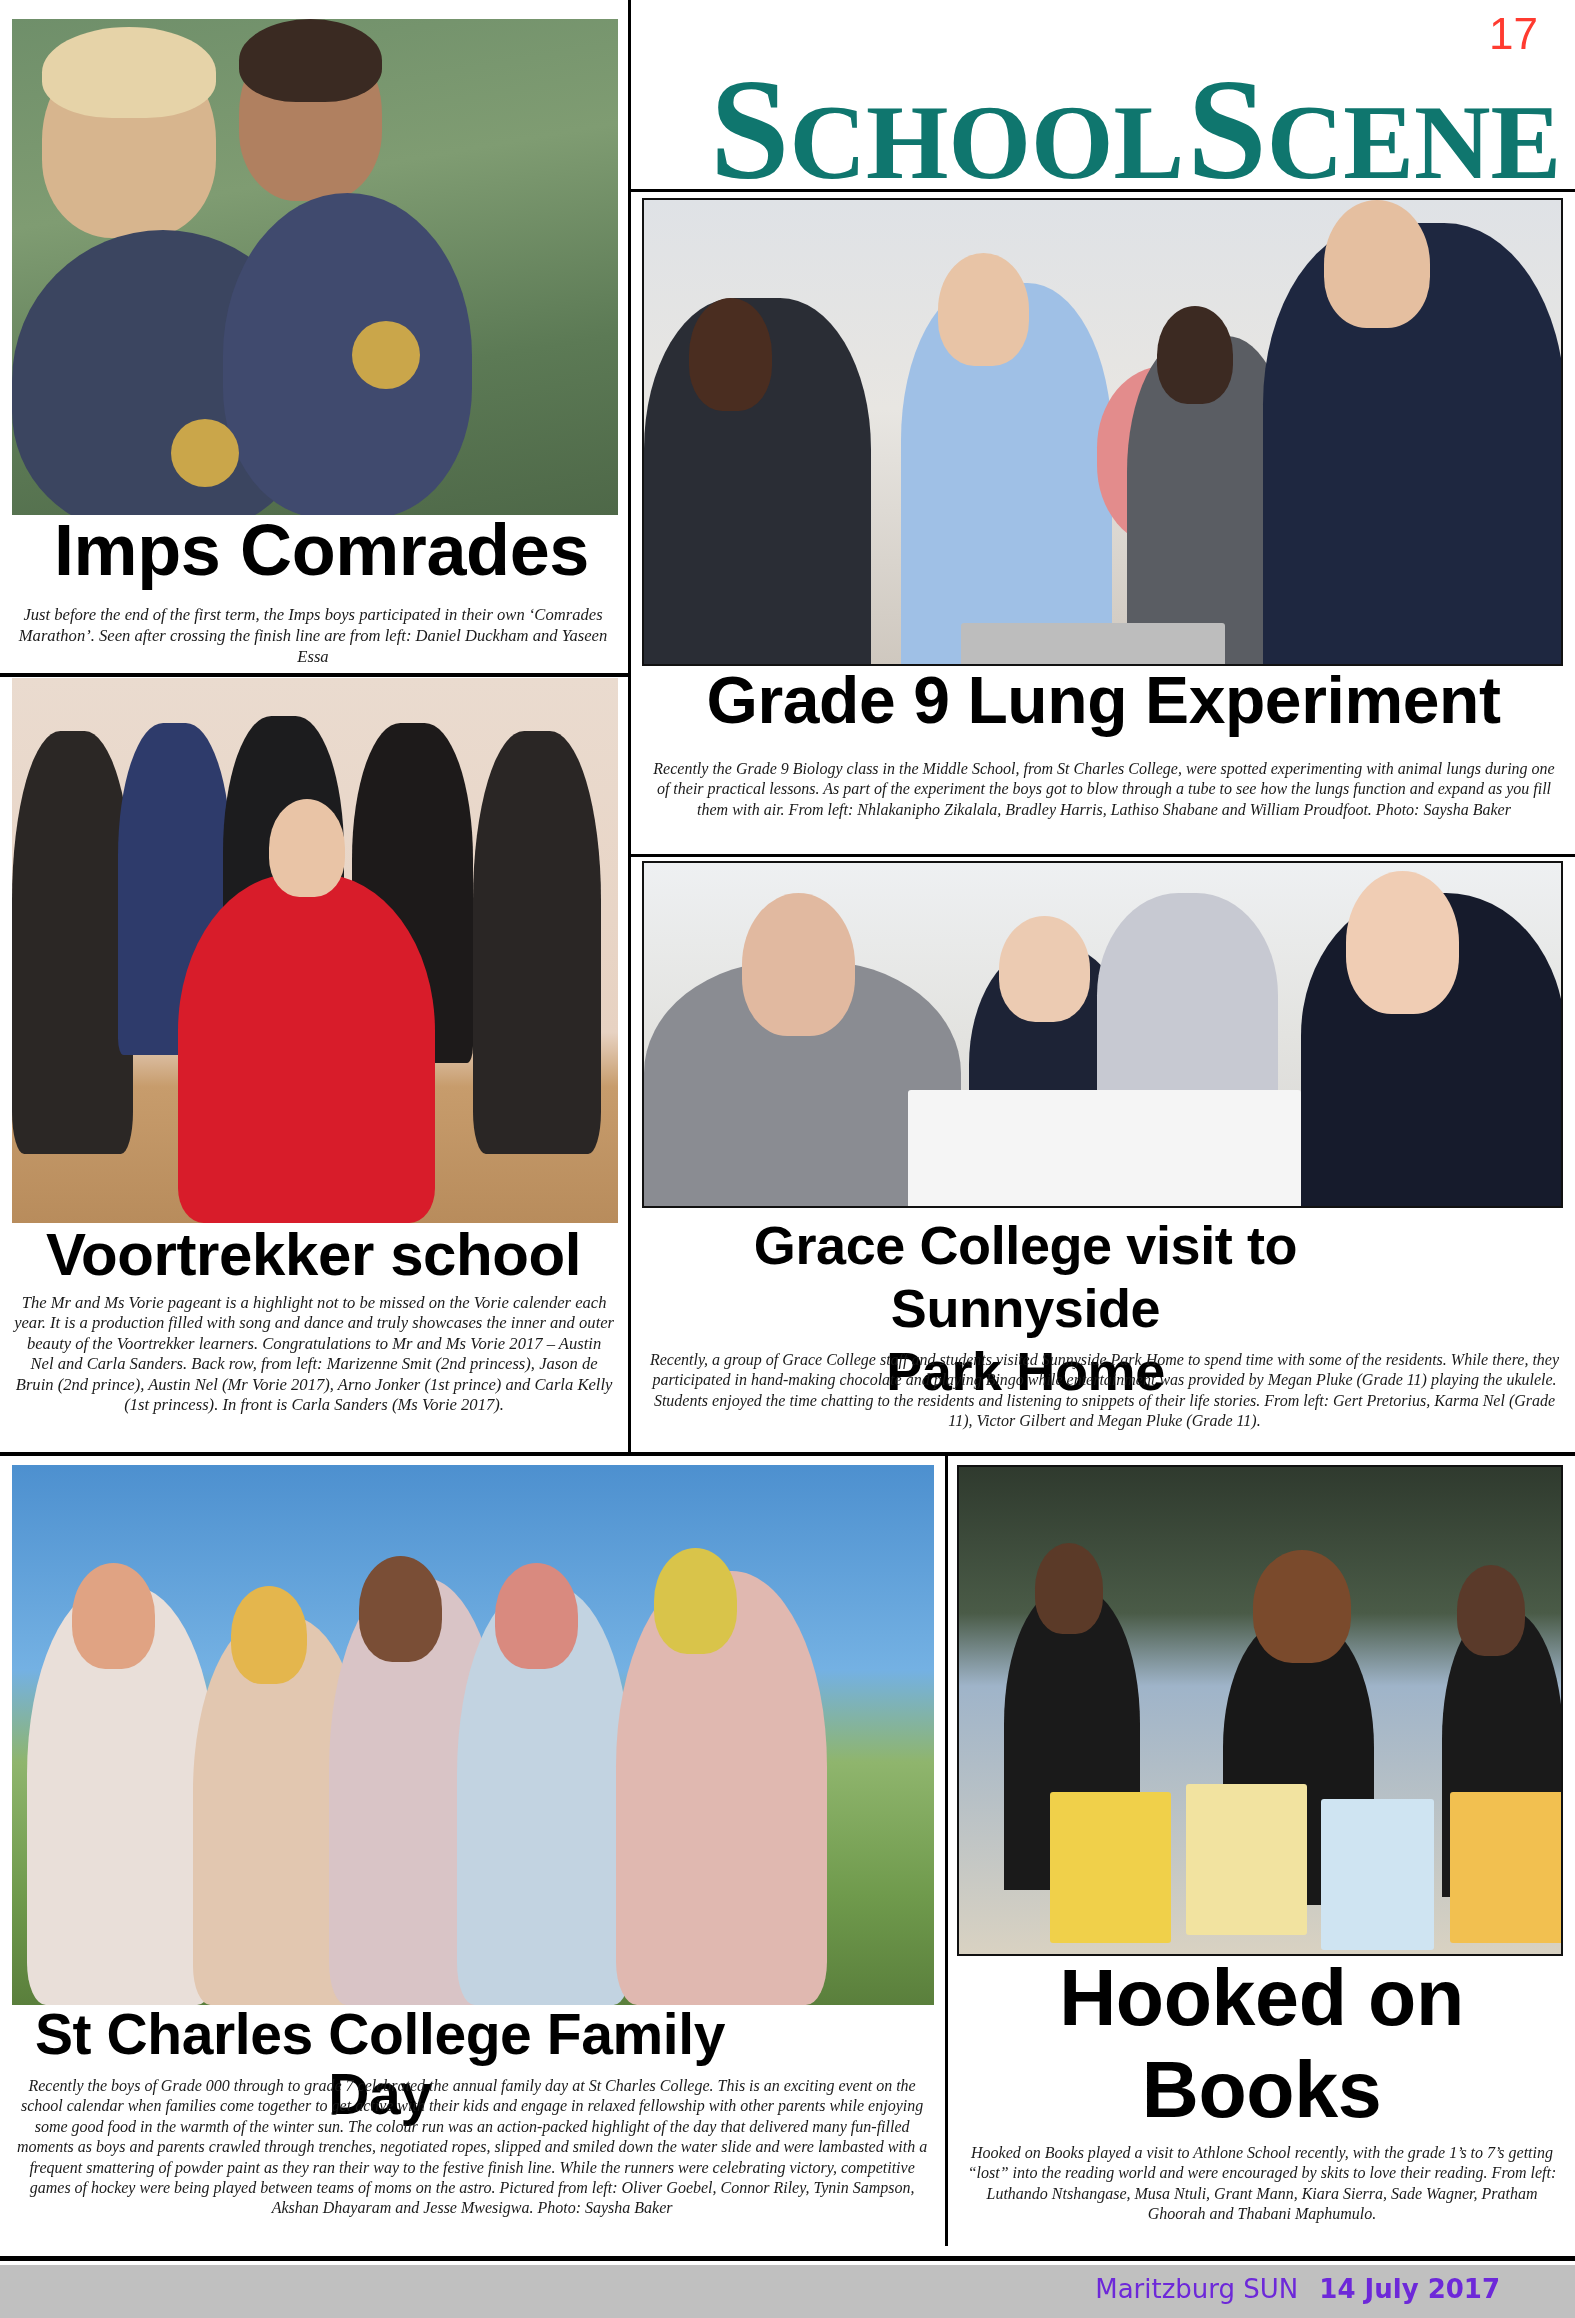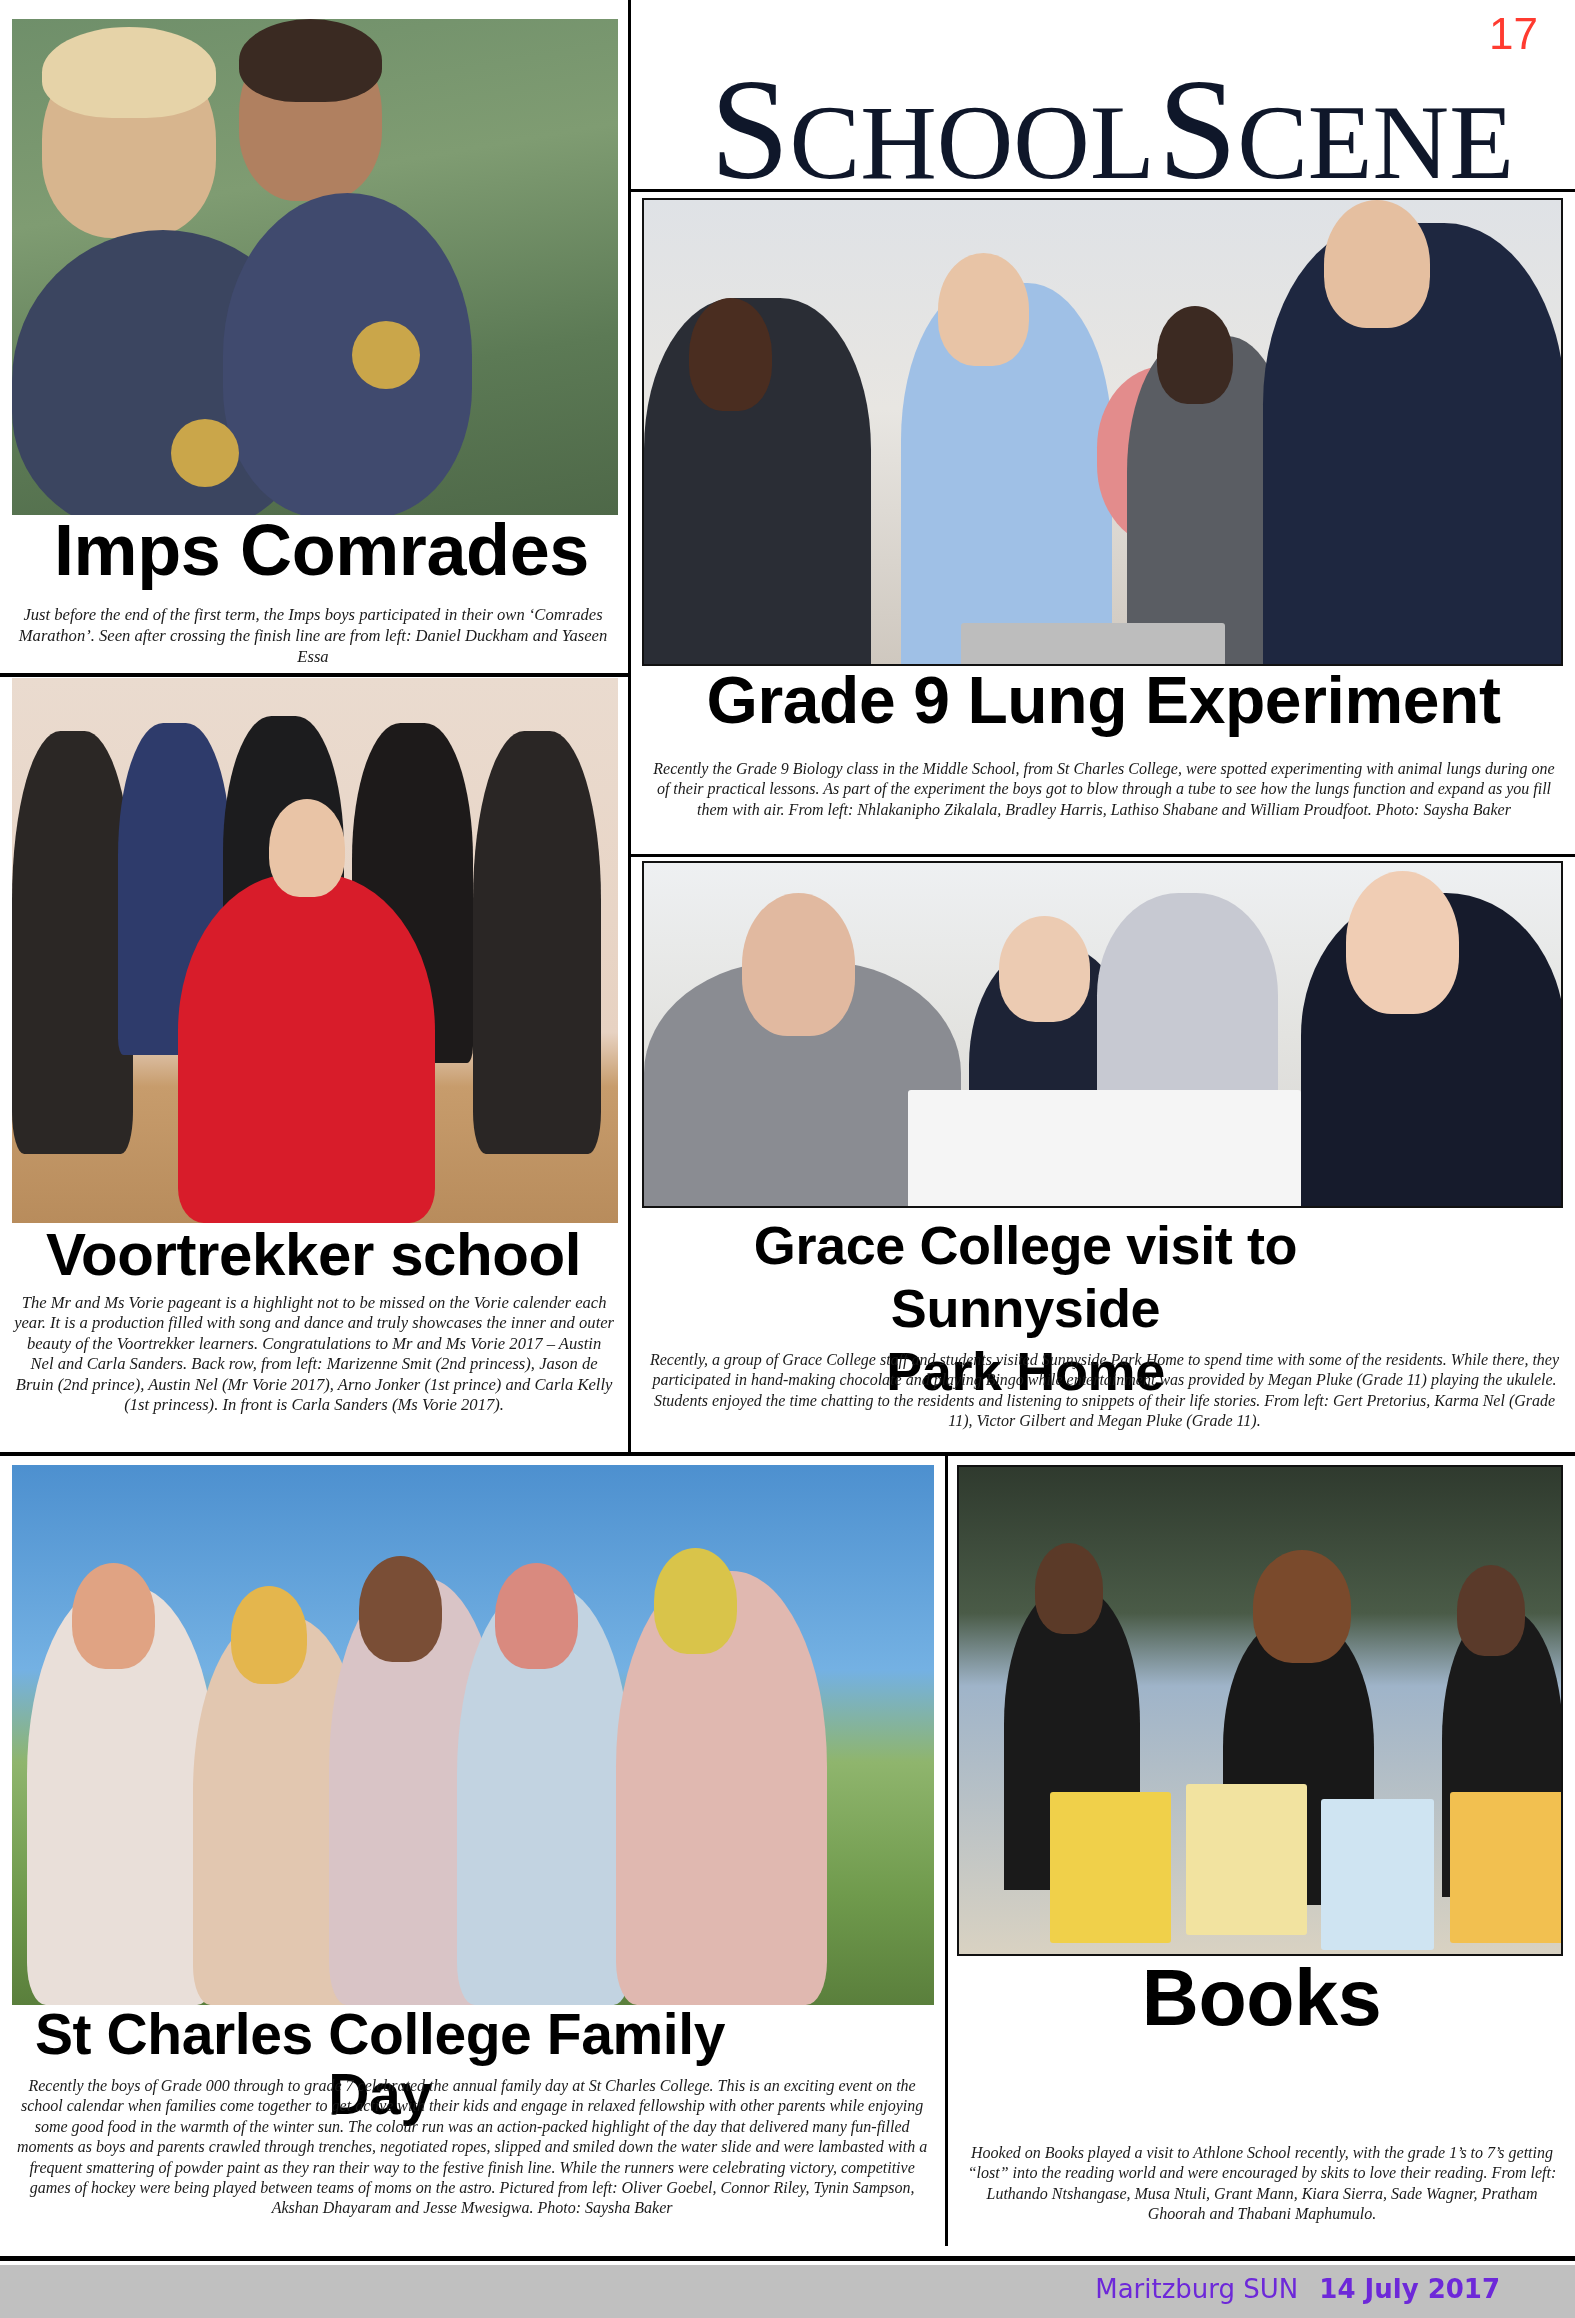--- a/index.html
+++ b/index.html
@@ -4,21 +4,21 @@
 <style>
   html, body { margin:0; padding:0; background:#ffffff; }
   body { width:1576px; height:2319px; position:relative; overflow:hidden; font-family:"Liberation Serif", serif; color:#111; }
   .vrule { position:absolute; background:#000; width:3px; }
   .hrule { position:absolute; background:#000; height:3.8px; }
   .photo { position:absolute; border:2.3px solid #111; overflow:hidden; box-sizing:border-box; }
   .photo .ph { position:absolute; inset:0; }
   .headline { position:absolute; font-family:"Liberation Sans", sans-serif; font-weight:bold; color:#000; text-align:center; line-height:1.05; letter-spacing:-0.4px; }
   .caption { position:absolute; font-family:"Liberation Serif", serif; font-style:italic; text-align:center; color:#1a1a1a; }
   .masthead-num { position:absolute; font-family:"Liberation Sans", sans-serif; color:#ff3b30; }
-  .masthead { position:absolute; font-family:"Liberation Serif", serif; color:#0f172a; white-space:nowrap; }
+  .masthead { position:absolute; font-family:"Liberation Serif", serif; color:#0f766e; white-space:nowrap;font-weight:bold; }
   .masthead .big { font-size:143px; }
   .masthead .small { font-size:106px; }
   .footer { position:absolute; left:0; top:2265px; width:1576px; height:54px; background:#c0c0c0; }
   .footer-text { position:absolute; right:76px; top:9px; font-family:"DejaVu Sans", sans-serif; font-size:26px; color:#6d28d9; white-space:nowrap; }
   .footer-text b { margin-left:21px; font-weight:bold; }
   
   .fig { position:absolute; border-radius:50% 50% 40% 40%; }
 </style>
 </head>
 <body>
@@ -119,20 +119,21 @@
   <div class="fig" style="left:264px; top:151px; width:151px; height:287px; background:#181818; border-radius:45% 45% 0 0;"></div>
   <div class="fig" style="left:294px; top:83px; width:98px; height:113px; background:#7a4a2c;"></div>
   <div class="fig" style="left:483px; top:143px; width:121px; height:287px; background:#1a1a1a; border-radius:45% 45% 0 0;"></div>
   <div class="fig" style="left:498px; top:98px; width:68px; height:91px; background:#5a3a2a;"></div>
   <div class="fig" style="left:91px; top:325px; width:121px; height:151px; border-radius:3px; background:#f0d04a;"></div>
   <div class="fig" style="left:227px; top:317px; width:121px; height:151px; border-radius:3px; background:#f2e3a0;"></div>
   <div class="fig" style="left:362px; top:332px; width:113px; height:151px; border-radius:3px; background:#cfe4f2;"></div>
   <div class="fig" style="left:491px; top:325px; width:113px; height:151px; border-radius:3px; background:#f2c050;"></div>
 </div>
 <div class="headline" style="left:947px; top:1952px; width:629px; font-size:79px; line-height:92px;">
+  <div>Hooked on</div>
   <div>Books</div>
 </div>
 <div class="caption" style="left:960px; top:2143px; width:604px; font-size:16px; line-height:20.4px;">Hooked on Books played a visit to Athlone School recently, with the grade 1’s to 7’s getting “lost” into the reading world and were encouraged by skits to love their reading.  From left: Luthando Ntshangase, Musa Ntuli, Grant Mann, Kiara Sierra, Sade Wagner, Pratham Ghoorah and Thabani Maphumulo.</div>
 
 <div class="footer">
   <div class="footer-text">
     <span>Maritzburg SUN</span><b>14 July 2017</b>
   </div>
 </div>
 

